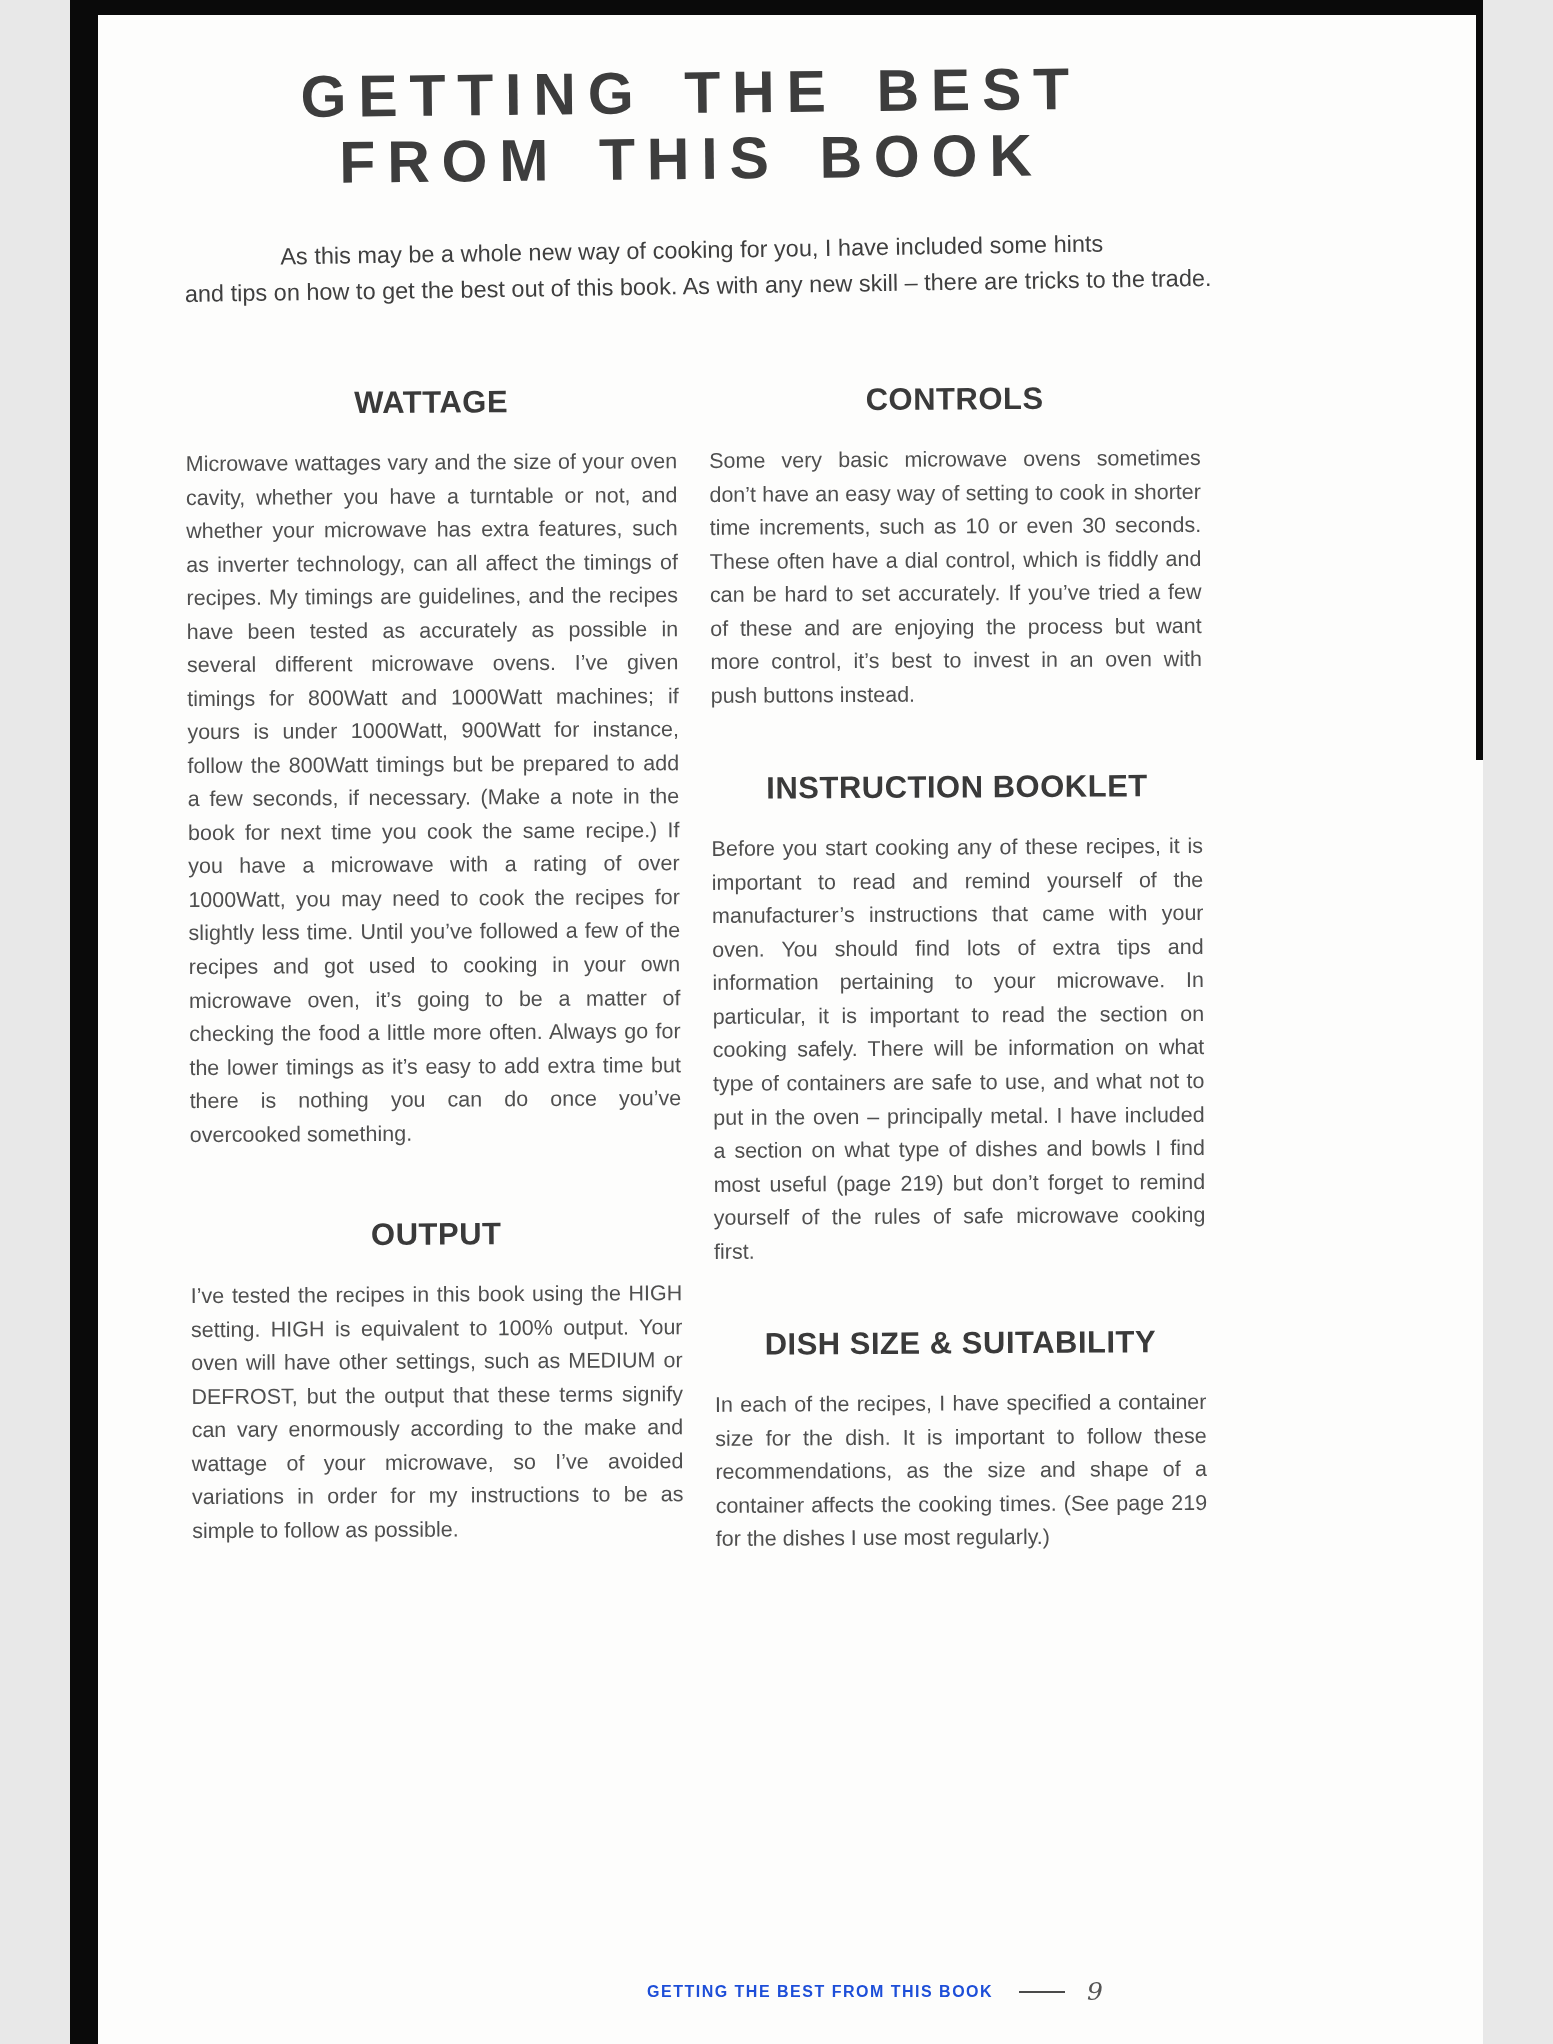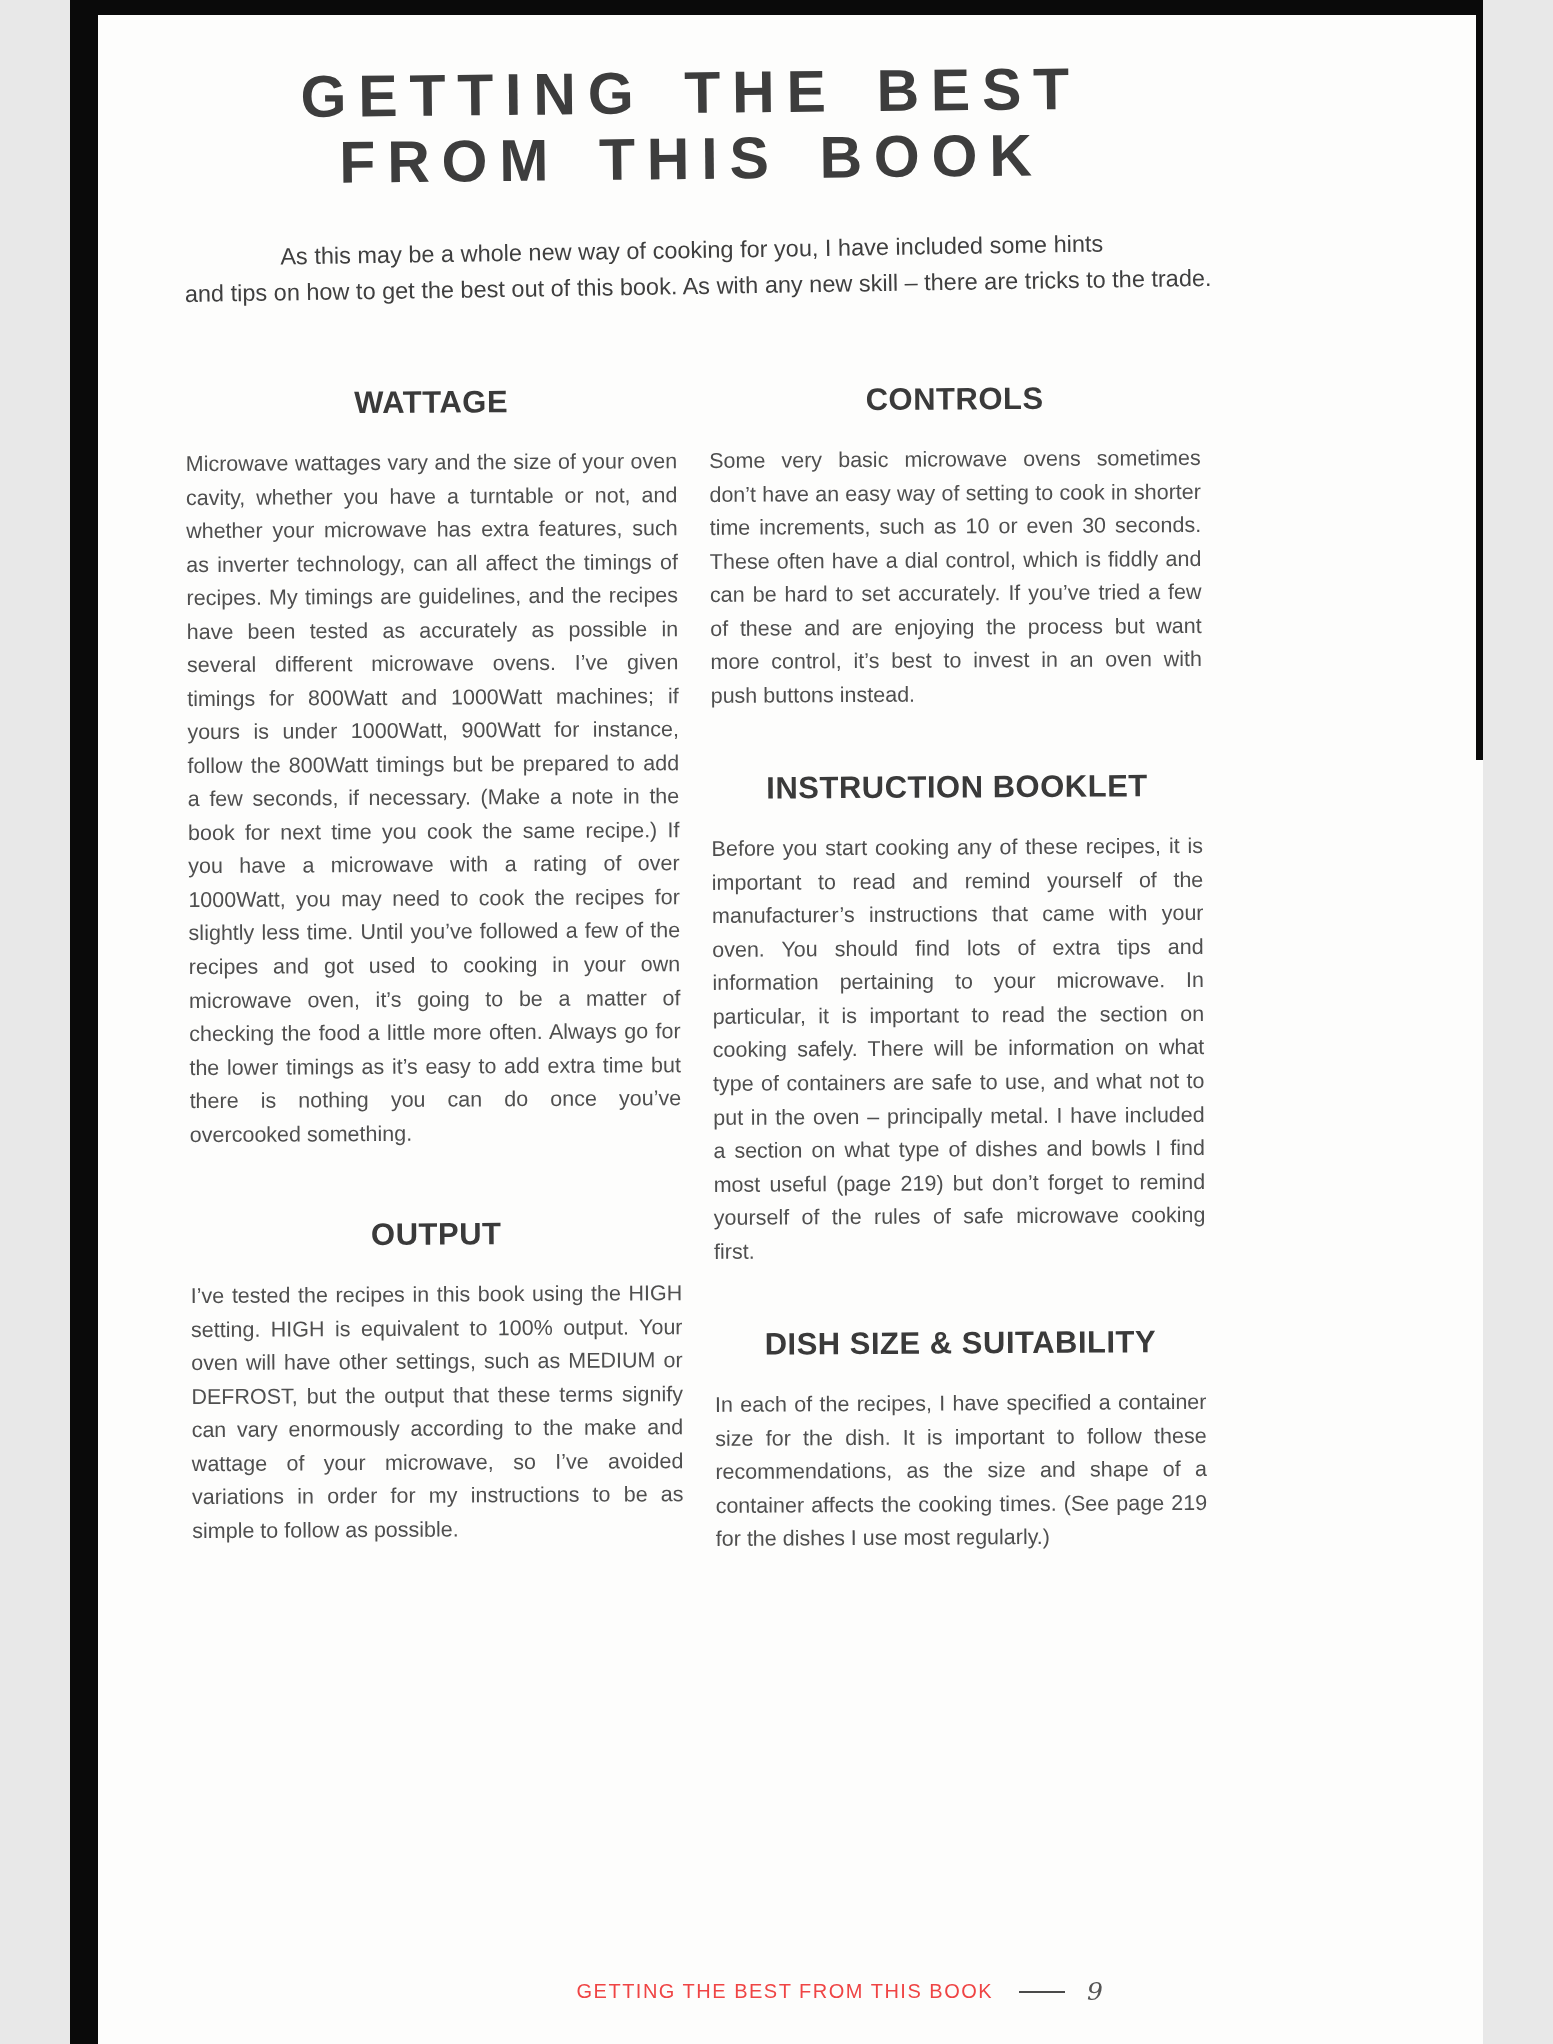--- a/index.html
+++ b/index.html
@@ -84,24 +84,24 @@
     left: 0;
     bottom: 38px;
     width: 100%;
     display: flex;
     justify-content: flex-end;
     align-items: center;
     padding-right: 380px;
     color: #3e3e3e;
   }
   .footer-text {
-    font-size: 20px;
-    font-weight: normal;
+    font-size: 16px;
+    font-weight: bold;
     letter-spacing: 1.5px;
-    color: #ef4444;
+    color: #1d4ed8;
   }
   .footer-rule {
     width: 46px;
     height: 2px;
     background: #4a4a4a;
     margin: 0 22px 0 26px;
   }
   .footer-number {
     font-family: "DejaVu Serif", serif;
     font-style: italic;

